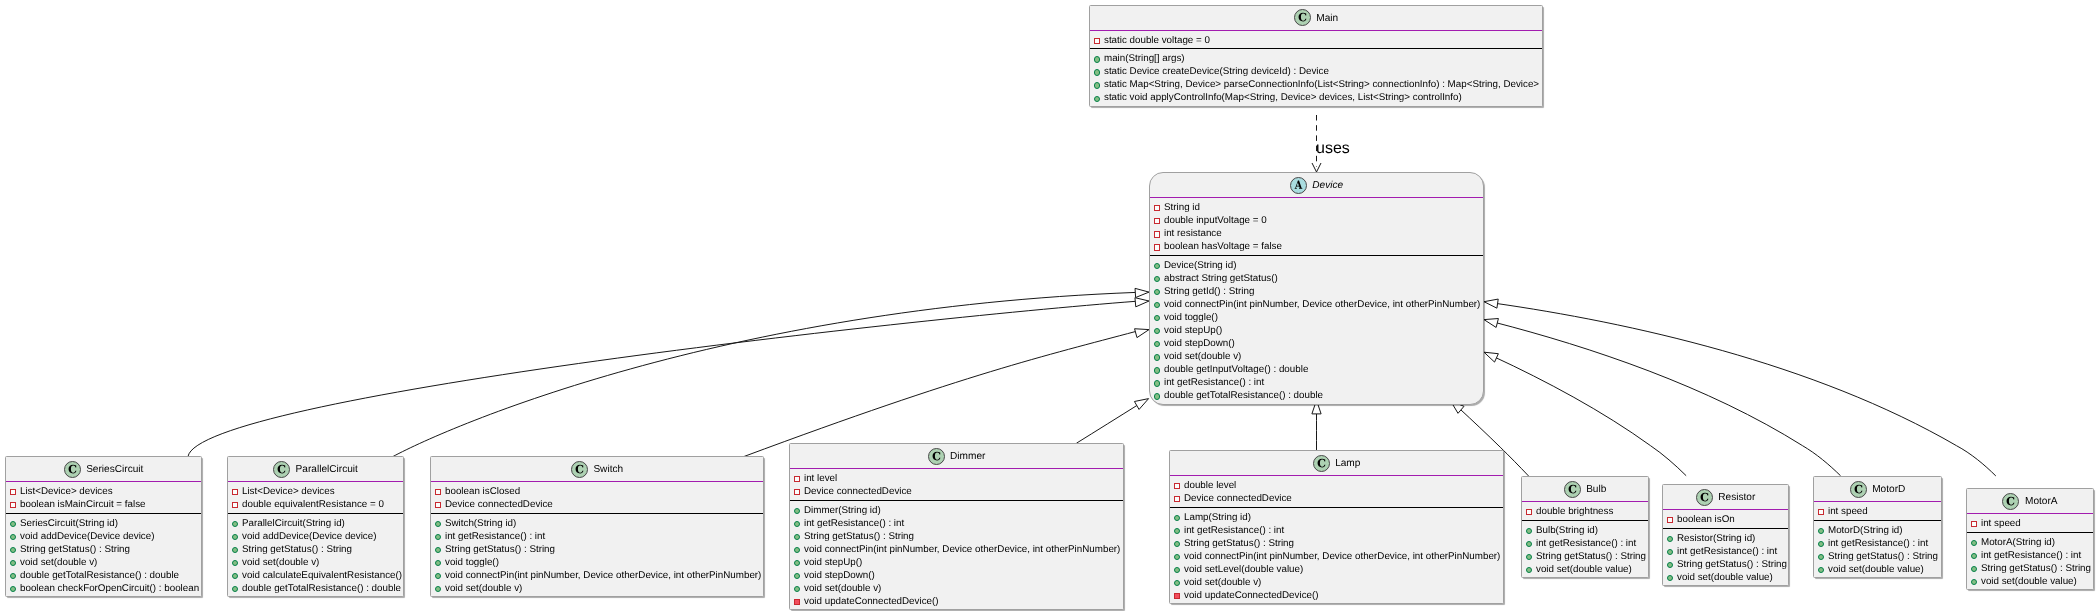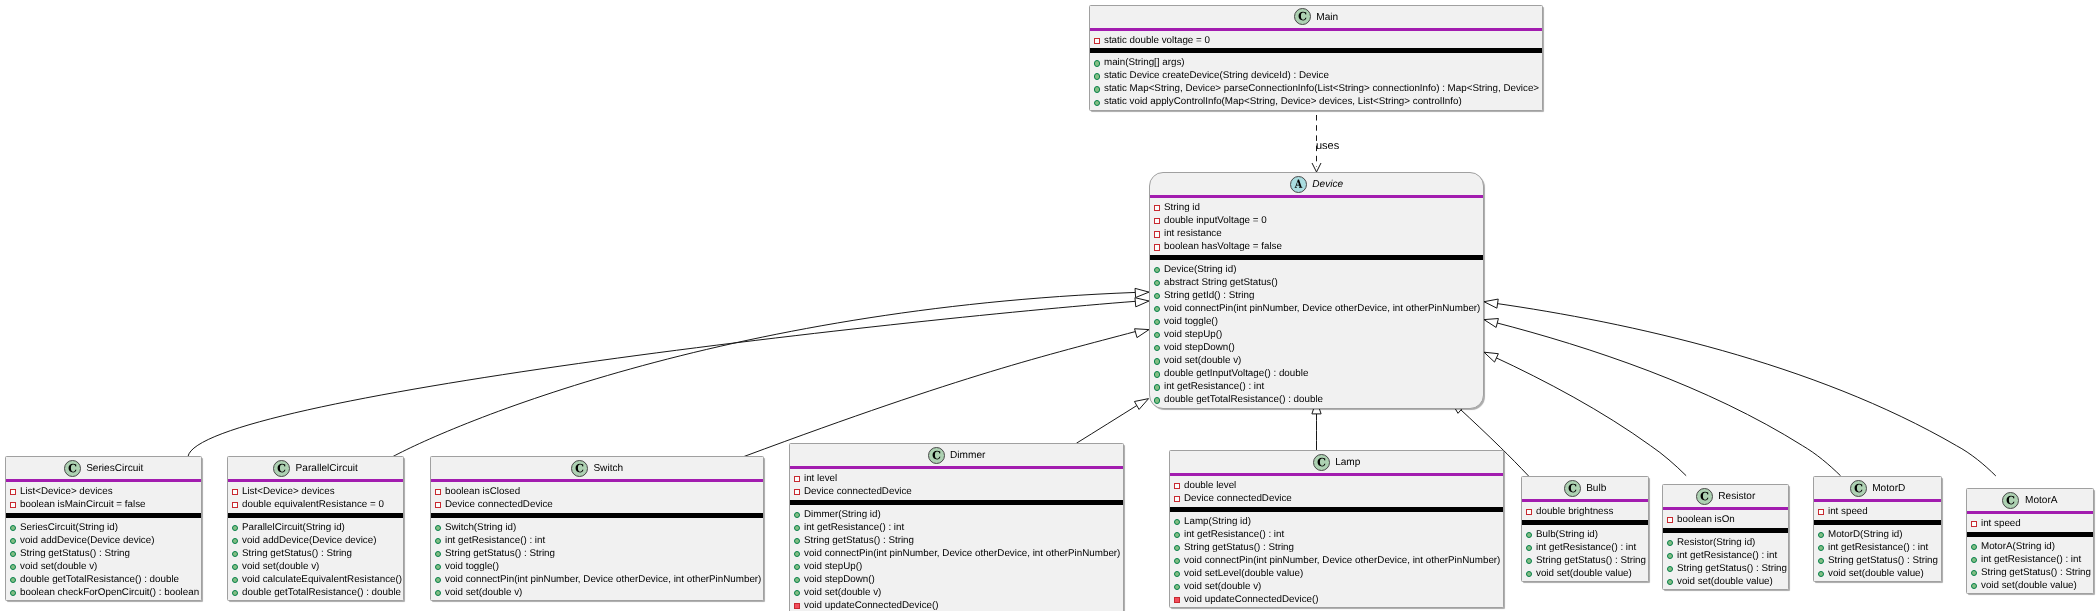--- a/index.html
+++ b/index.html
@@ -5,39 +5,39 @@
 html,body{margin:0;padding:0;background:#ffffff;}
 body{width:2099px;height:611px;position:relative;overflow:hidden;
   font-family:"Liberation Sans",sans-serif;
   -webkit-font-smoothing:antialiased;text-rendering:geometricPrecision;}
 #canvas{position:absolute;left:0;top:0;width:2099px;height:611px;}
 svg.links{position:absolute;left:0;top:0;width:2099px;height:611px;overflow:visible;}
 .cls{position:absolute;box-sizing:border-box;background:#F1F1F1;
   border:1px solid #A0A0A0;border-radius:1.5px;
   box-shadow:1.5px 1.5px 0.8px -0.6px rgba(0,0,0,0.33);}
 .hdr{height:25px;box-sizing:border-box;display:flex;align-items:center;
-  justify-content:center;border-bottom:3px solid #a21caf;}
-.sec{box-sizing:border-box;border-bottom:5px solid #000000;padding:3.0px 0 1.5px 0;}
+  justify-content:center;border-bottom:1px solid #a21caf;}
+.sec{box-sizing:border-box;border-bottom:1px solid #000000;padding:3.0px 0 1.5px 0;}
 .sec.last{border-bottom:none;}
 .row{height:13.05px;font-size:9.8px;color:#000;white-space:nowrap;
   padding-left:3.7px;display:flex;align-items:center;}
 .mark{display:inline-block;width:10.3px;flex:0 0 10.3px;position:relative;height:13px;}
 .mark i{position:absolute;left:0.2px;top:4.3px;display:block;box-sizing:border-box;}
 .mark.pub i{width:6.2px;height:6.2px;border-radius:50%;background:#84BE84;border:1.3px solid #038048;}
 .mark.priv i{width:6.1px;height:6.1px;background:#FCFDFC;border:1.35px solid #C82930;}
 .mark.privm i{width:6.1px;height:6.1px;background:#F24D5C;border:1.3px solid #C82930;}
 .txt{display:block;}
 .cicow{width:17px;height:17px;display:block;line-height:0;}
 .cico{width:17px;height:17px;display:block;}
 .cname{font-size:10.1px;color:#000;padding-left:5.5px;white-space:nowrap;position:relative;top:0.6px;}
 .cname.ital{font-style:italic;}
 svg.links path.lnk{fill:none;stroke:#181818;stroke-width:1;}
 svg.links polygon.ahead{fill:#FFFFFF;stroke:#181818;stroke-width:1;}
 svg.links path.oahead{fill:none;stroke:#181818;stroke-width:1;}
-.lbl{position:absolute;font-size:11px;color:#000;white-space:nowrap;}
+.lbl{position:absolute;font-size:16px;color:#000;white-space:nowrap;}
 </style>
 </head>
 <body>
 
 <div id="canvas">
 <svg class="links">
       <path class="lnk" stroke-dasharray="5.5,4.7" d="M1316.5,115.0 L1316.5,166.5"></path>
       <path class="oahead" d="M1312.00,163.00 L1316.50,172.00 L1321.00,163.00"></path>
       <path class="lnk" d="M188.00,456.50 C198.50,397.52 902.59,319.27 1135.35,301.33"></path>
       <polygon class="ahead" points="1149.00,301.00 1135.78,306.84 1134.94,297.68"></polygon>

